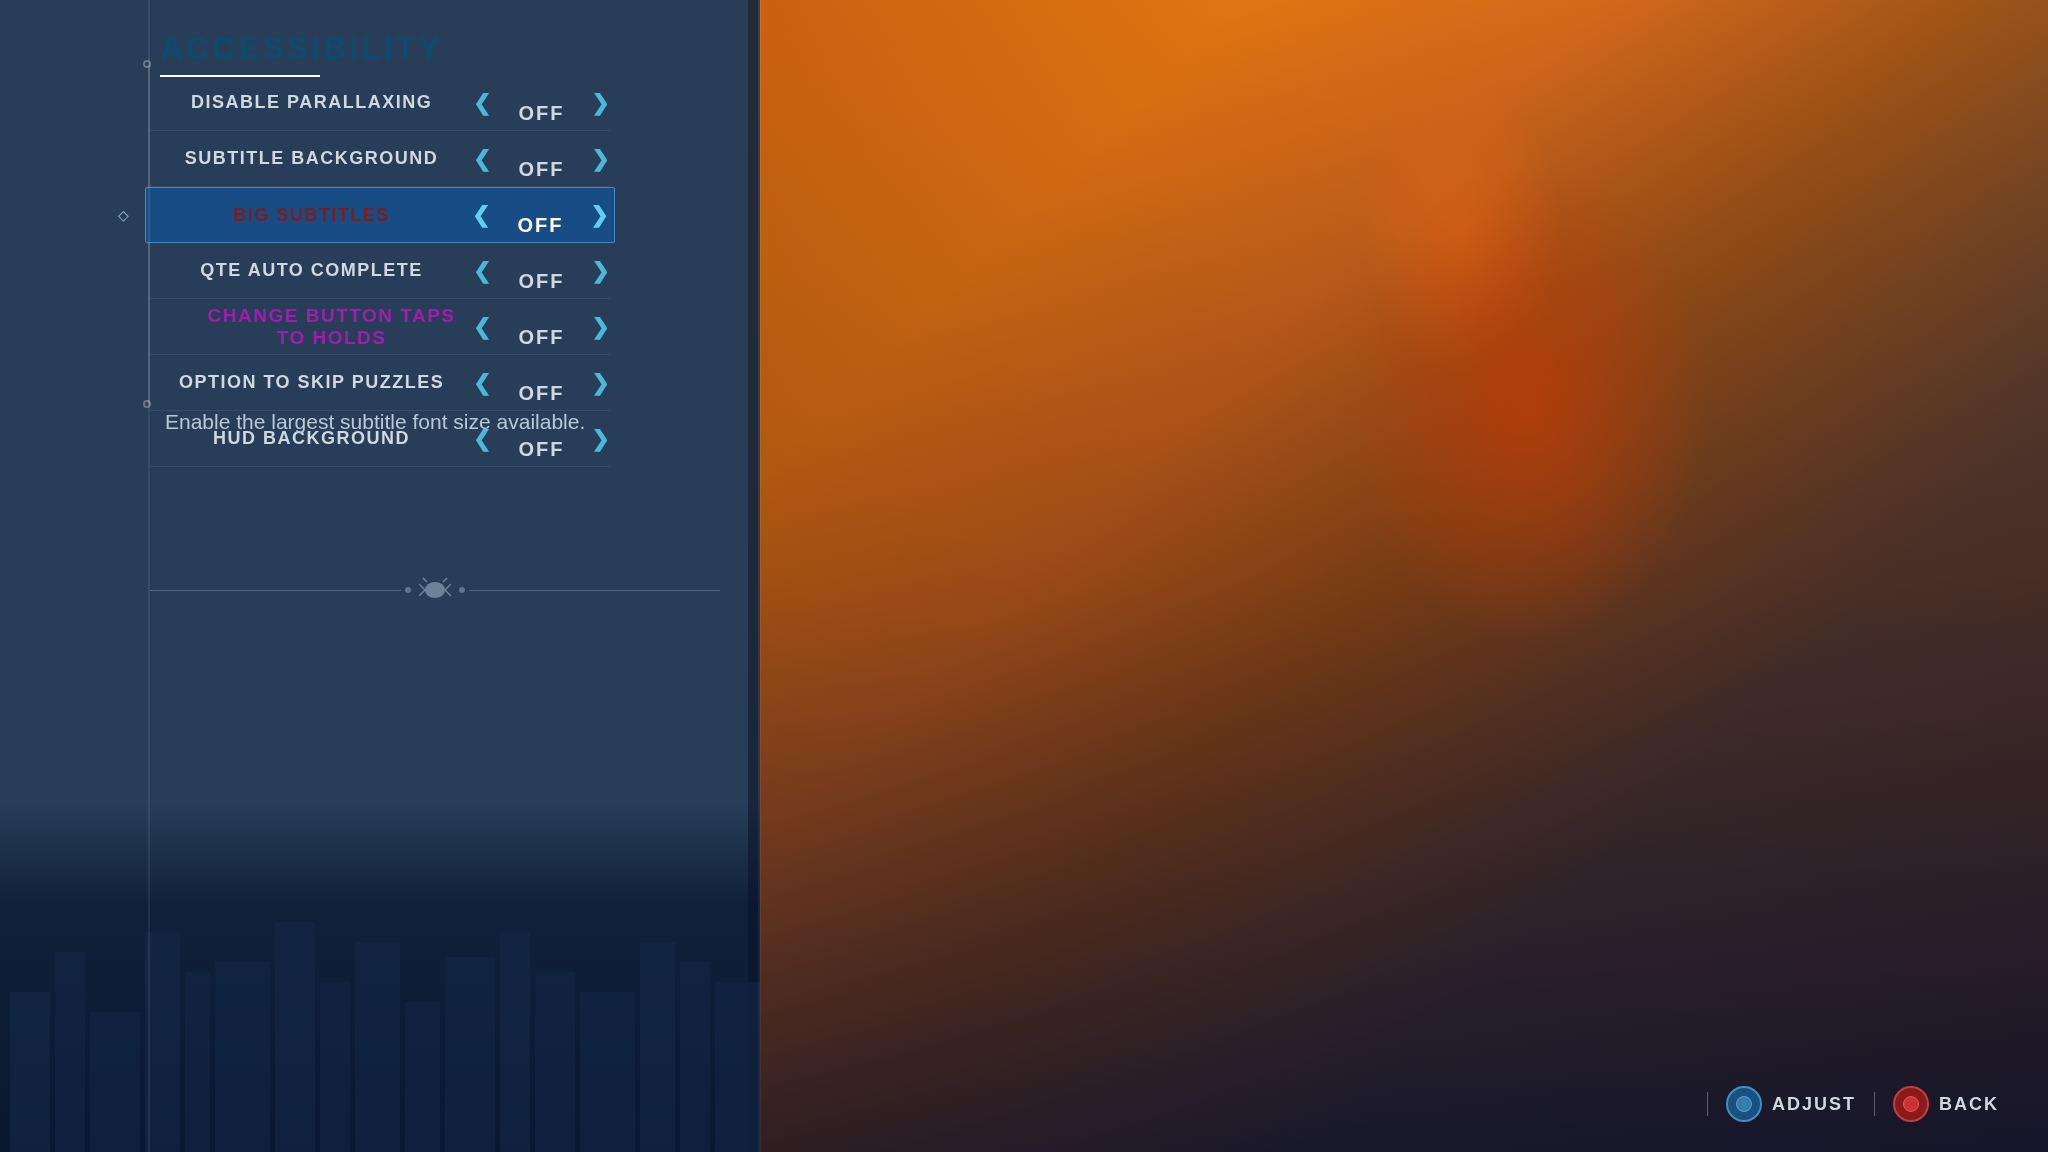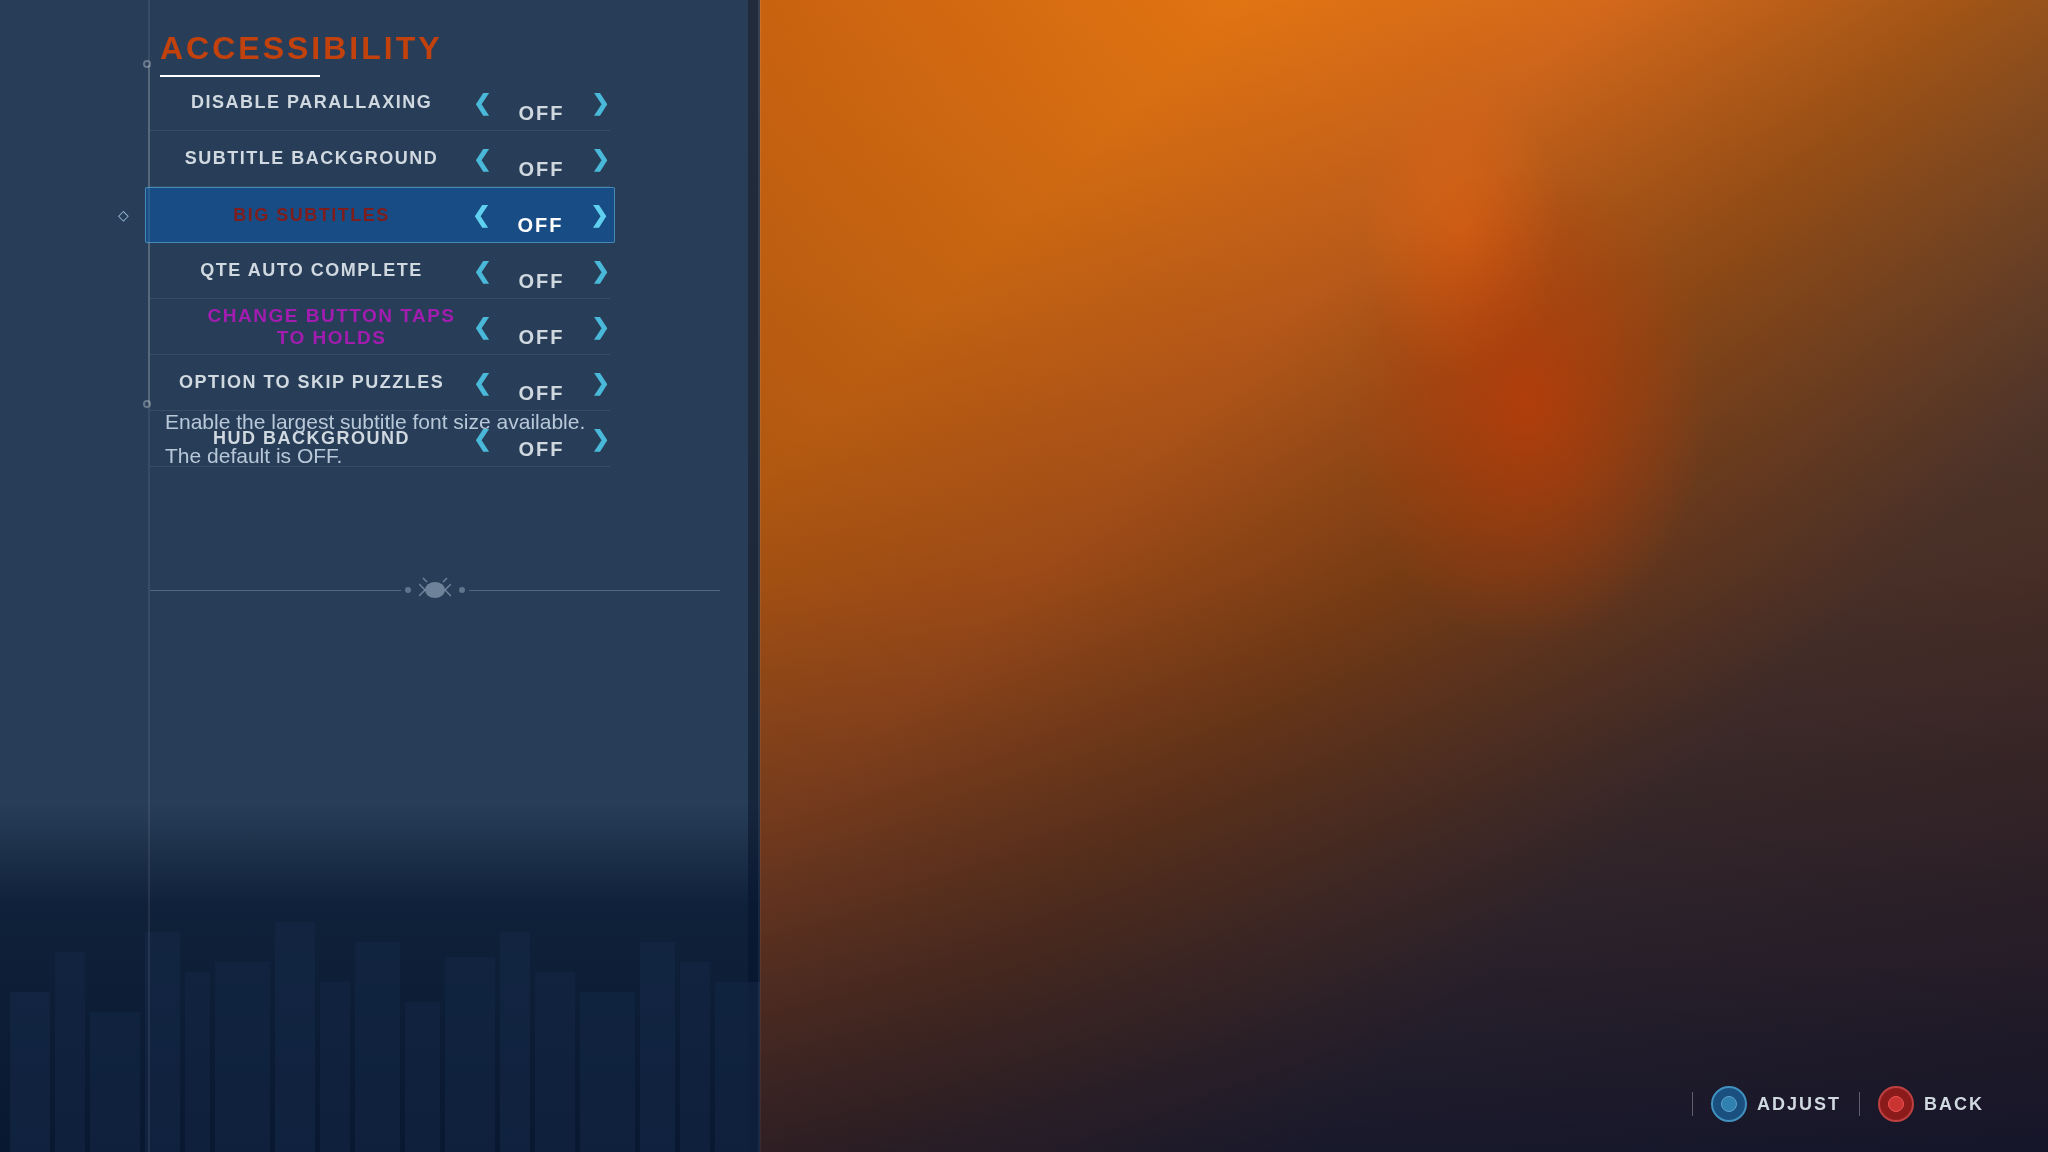--- a/index.html
+++ b/index.html
@@ -77,21 +77,21 @@
     .header {
       position: absolute;
       top: 0;
       left: 0;
       width: 760px;
       z-index: 20;
       padding: 30px 160px 15px 160px;
     }
 
     .header-title {
-      color: #c2410c;
+      color: #0c4a6e;
       font-size: 32px;
       font-weight: 700;
       letter-spacing: 3px;
       text-transform: uppercase;
     }
 
     .header-underline {
       width: 160px;
       height: 2px;
       background: #ffffff;
@@ -232,21 +232,21 @@
       height: 6px;
       border-radius: 50%;
       background: rgba(180,200,220,0.4);
       margin: 0 4px;
     }
 
     
     .bottom-controls {
       position: absolute;
       bottom: 30px;
-      right: 64px;
+      right: 49px;
       z-index: 20;
       display: flex;
       align-items: center;
       gap: 8px;
     }
 
     .control-item {
       display: flex;
       align-items: center;
       gap: 10px;
@@ -467,21 +467,20 @@
       <span class="arrow-btn">❮</span>
       <span class="setting-value">OFF</span>
       <span class="arrow-btn">❯</span>
     </div>
   </div>
 
 </div>
 
 <div class="description-box">
   <div class="description-text">Enable the largest subtitle font size available.</div>
-  <div class="description-text">The default is OFF.</div>
 </div>
 
 <div class="spider-divider">
   <div class="divider-line"></div>
   <div class="divider-dot"></div>
   <div class="spider-logo">
     <svg width="32" height="32" viewBox="0 0 32 32" fill="rgba(180,200,220,0.5)">
 
       <ellipse cx="16" cy="16" rx="10" ry="8"></ellipse>
       <line x1="6" y1="16" x2="0" y2="10" stroke="rgba(180,200,220,0.5)" stroke-width="1.5"></line>

